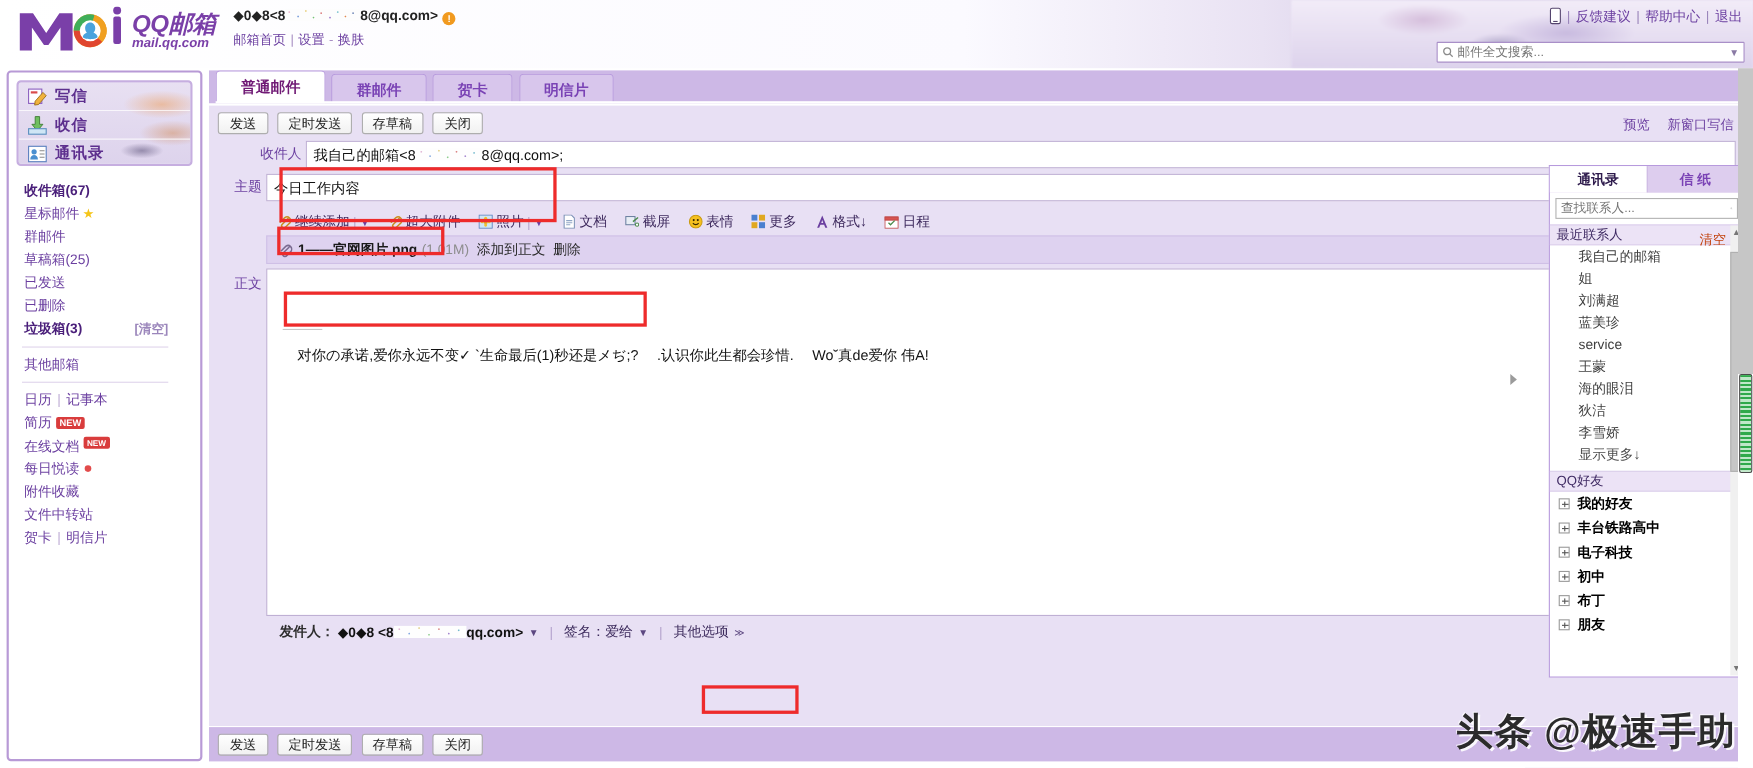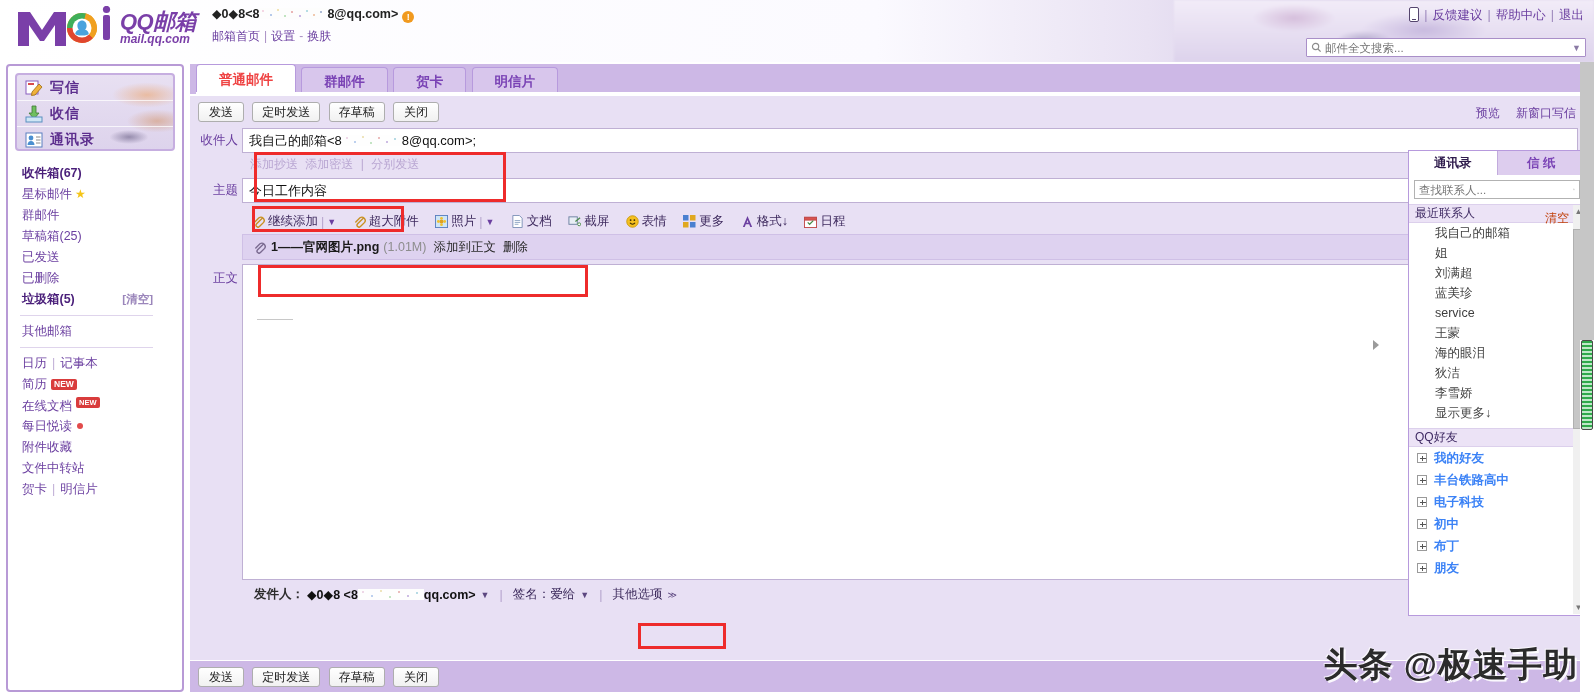--- a/index.html
+++ b/index.html
@@ -129,21 +129,21 @@
     position:absolute; left:190px; top:64px; width:1398px; height:628px;
     background:#cdb8e6;
   }
   #tabbar { position:relative; height:30px; padding-left:6px; }
   .tab {
     display:inline-block; height:27px; line-height:27px; padding:0 22px; margin-top:3px;
     font-size:13.5px; font-weight:bold; color:#7a43b5;
     background:#d8c6ec; border:1px solid #b79add; border-bottom:0;
     border-radius:4px 4px 0 0; vertical-align:bottom; margin-right:2px;
   }
-  .tab.active { background:#fff; color:#ef4444; height:30px; line-height:30px; margin-top:0; border-color:#b79add;}
+  .tab.active { background:#fff; color:#701a75; height:30px; line-height:30px; margin-top:0; border-color:#b79add;}
   #tab-underline { position:absolute; left:6px; right:0; bottom:0; height:2px; background:#ffffff; }
 
   #compose {
     position:absolute; left:0; top:30px; width:1398px; height:598px;
     background:#e8e0f4; border-top:2px solid #fff;
   }
   #toolbar-top { padding:6px 0 6px 8px; height:30px; position:relative; }
   .btn {
     display:inline-block; min-width:46px; height:20px; line-height:18px; padding:0 9px;
     background:linear-gradient(to bottom,#ffffff,#f1f1f1);
@@ -159,21 +159,21 @@
   .frow { position:relative; padding-left:52px; padding-right:10px; }
   .flabel {
     position:absolute; left:0; width:48px; text-align:right; font-size:12.5px;
     color:#6b3fa0; top:4px;
   }
   .finput {
     width:100%; height:25px; background:#fff; border:1px solid #bfb0d4;
     font-size:13px; color:#111; padding:3px 6px; outline:0;
     font-family:"Liberation Sans","DejaVu Sans",sans-serif;
   }
-  #row-to { margin-top:2px; }
+  #row-to { margin-top:2px;margin-left:36px; }
   .to-val { font-size:13px; color:#111; white-space:nowrap; line-height:17px; }
   .to-val .mosaic2 {
     display:inline-block; width:60px; height:11px; vertical-align:-1px;
     background:
       radial-gradient(circle 2px at 5px 3px,#d8a0c8,transparent 60%),
       radial-gradient(circle 2px at 13px 7px,#5f8fd8,transparent 60%),
       radial-gradient(circle 2px at 21px 2px,#d8c060,transparent 60%),
       radial-gradient(circle 2px at 29px 8px,#70c070,transparent 60%),
       radial-gradient(circle 2px at 37px 3px,#d06060,transparent 60%),
       radial-gradient(circle 2px at 45px 7px,#8860c0,transparent 60%),
@@ -263,21 +263,21 @@
     font-family:"Liberation Sans","DejaVu Sans",sans-serif; height:15px; padding:0;
   }
   .rp-head {
     margin-top:5px; height:19px; line-height:19px; background:#ece3f6; border-top:1px solid #dcd0ec;
     border-bottom:1px solid #dcd0ec; padding:0 16px 0 6px; font-size:12px; color:#3f2a63;
     display:flex; justify-content:space-between; align-items:center;
   }
   .rp-head .clr { color:#c2410c;margin-top:10px; }
   .rp-item { height:20px; line-height:20px; padding-left:26px; font-size:12.5px; color:#3e3e3e; }
   .rp-item.link { color:#4a4a4a; }
-  .rp-group { height:22px; line-height:22px; padding-left:8px; font-size:12.5px; font-weight:bold; color:#3b82f6; display:flex; align-items:center;}
+  .rp-group { height:22px; line-height:22px; padding-left:8px; font-size:12.5px; font-weight:bold; color:#000000; display:flex; align-items:center;}
   .expander {
     display:inline-block; width:10px; height:10px; border:1px solid #9a9a9a; background:#fff;
     position:relative; margin-right:7px; flex:0 0 auto;
   }
   .expander:before{content:"";position:absolute;left:2px;top:4px;width:6px;height:1px;background:#555;}
   .expander:after{content:"";position:absolute;left:4px;top:2px;width:1px;height:5px;background:#555;}
   #rp-scroll {
     position:absolute; right:1px; top:54px; width:11px; bottom:1px; background:#f0f0f0;
   }
   #rp-scroll .thumb { position:absolute; left:0; top:24px; width:11px; height:200px; background:#c6c6c6; border:1px solid #b0b0b0;}
@@ -409,21 +409,21 @@
     </div>
     <div class="sb-f">
       <span>已发送</span>
       <span class="rt"></span>
     </div>
     <div class="sb-f">
       <span>已删除</span>
       <span class="rt"></span>
     </div>
     <div class="sb-f bold">
-      <span>垃圾箱(5)</span>
+      <span>垃圾箱(3)</span>
       <span class="rt">[清空]</span>
     </div>
 
     <div class="sb-divider"></div>
 
     <div class="sb-f">
       <span>其他邮箱</span>
     </div>
 
     <div class="sb-divider"></div>
@@ -475,26 +475,20 @@
       </span>
     </div>
 
     <div class="frow" id="row-to">
       <div class="flabel">收件人</div>
       <div class="finput">
         <div class="to-val"><span>我自己的邮箱</span><span>&lt;8</span><span class="mosaic2"></span><span>8@qq.com&gt;;</span></div>
       </div>
     </div>
 
-    <div id="cc-links">
-      <span>添加抄送</span>
-      <span>添加密送</span>
-      <span>|</span>
-      <span>分别发送</span>
-    </div>
 
     <div class="frow" id="row-subj">
       <div class="flabel">主题</div>
       <input id="subj-input" class="finput" value="今日工作内容" style="">
       <span id="subj-grid">
         <svg class="gridico" viewBox="0 0 13 13">
           <rect x="0" y="0" width="5.5" height="5.5" fill="#c062d8"></rect>
           <rect x="7" y="0" width="5.5" height="5.5" fill="#8fbf7f"></rect>
           <rect x="0" y="7" width="5.5" height="5.5" fill="#4a80d0"></rect>
           <rect x="7" y="7" width="5.5" height="5.5" fill="#e08a2a"></rect>
@@ -591,20 +585,21 @@
       <span class="fname">1——官网图片.png</span>
       <span class="fsize">(1.01M)</span>
       <span class="act">添加到正文</span>
       <span class="act">删除</span>
     </div>
 
     <div id="row-body">
       <div id="body-label">正文</div>
       <div id="body-area">
         <div id="sig-rule"></div>
+        <div id="sig-text">ゝ对你の承诺,爱你永远不变✓  `生命最后(1)秒还是メぢ;?   ゞ.认识你此生都会珍惜. ゞWo˘真de爱你    伟A!</div>
       </div>
     </div>
 
     <div id="footer-opts">
       <span class="lb">发件人：</span>
       <span class="sender"><span>◆0◆8 &lt;8</span><span class="mosaic3"></span><span>qq.com&gt;</span></span>
       <span class="dd">▼</span>
       <span class="divider">|</span>
       <span>签名：</span>
       <span>爱给</span>

